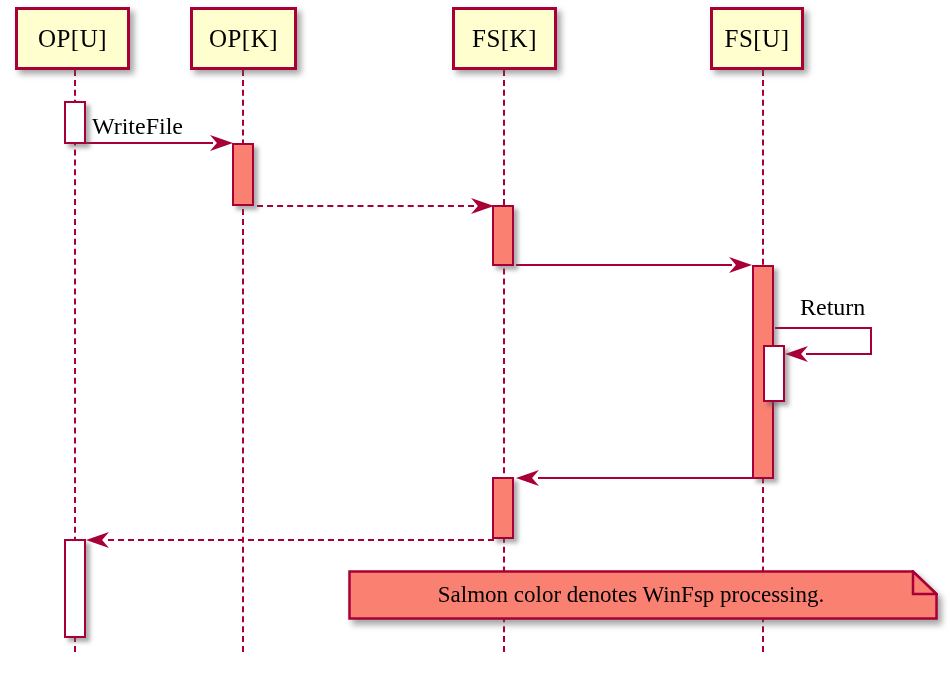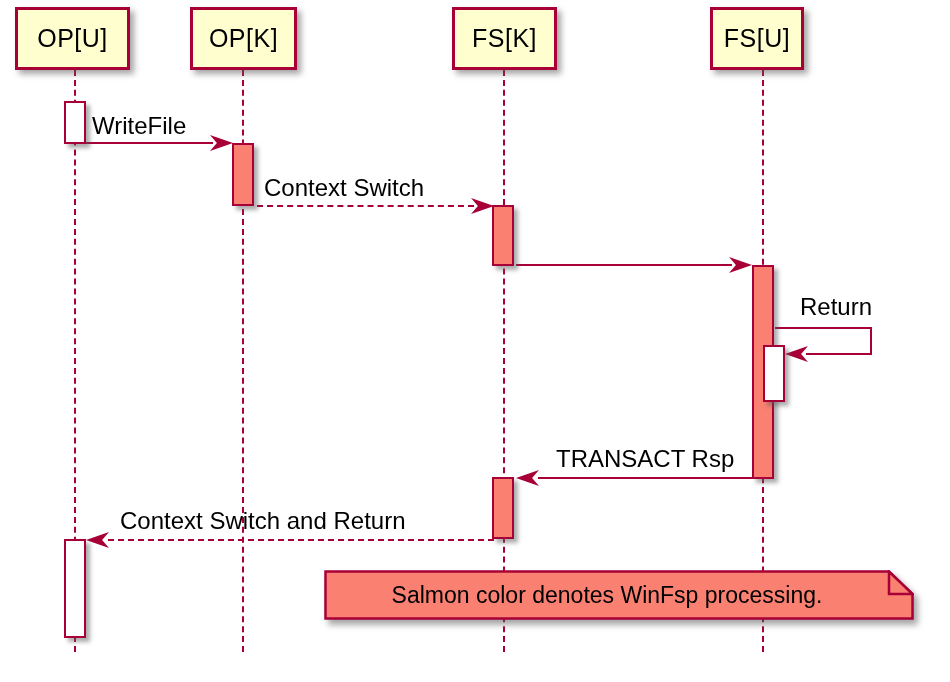--- a/index.html
+++ b/index.html
@@ -5,21 +5,21 @@
   :root{
     --accent:#A80036;
     --salmon:#FA8072;
     --participant-fill:#FEFECE;
     --text:#000000;
     --bg:#FFFFFF;
   }
   html,body{margin:0;padding:0;background:var(--bg);}
   .canvas{
     position:relative;width:950px;height:682px;background:var(--bg);
-    font-family:Liberation Sans, sans-serif;color:var(--text);
+    font-family:Liberation Serif, serif;color:var(--text);
     overflow:hidden;
   }
   
   .pbox{
     position:absolute;top:7px;height:63px;box-sizing:border-box;
     background:var(--participant-fill);border:3px solid var(--accent);
     display:flex;align-items:center;justify-content:center;
     font-size:25px;letter-spacing:0.5px;
     filter:drop-shadow(4px 4px 3px rgba(90,90,90,0.55));
     z-index:5;
@@ -85,21 +85,21 @@
     white-space:nowrap;z-index:7;line-height:1.1;
   }
   #lbl-writefile{left:92px;top:113px}
   #lbl-ctxswitch{left:264px;top:175px}
   #lbl-treq{left:524px;top:234px}
   #lbl-process{left:800px;top:294px}
   #lbl-trsp{left:556px;top:446px}
   #lbl-ctxreturn{left:120px;top:508px}
 
   
-  .note-wrap{position:absolute;left:324px;top:570px;width:590px;height:38px;z-index:8;
+  .note-wrap{position:absolute;left:348px;top:570px;width:590px;height:38px;z-index:8;
     filter:drop-shadow(4px 5px 3px rgba(90,90,90,0.55));}
   .note-wrap svg{position:absolute;left:0;top:0;display:block}
   .note-text{
     position:absolute;left:0;top:0;width:566px;height:50px;
     display:flex;align-items:center;justify-content:center;
     font-size:23px;color:var(--text);white-space:nowrap;
   }
 </style>
 </head>
 <body>
@@ -131,38 +131,35 @@
   <div class="act white" id="act-fsu-nested"></div>
   <div class="act salmon" id="act-fsk-2"></div>
   <div class="act white" id="act-opu-2"></div>
 
   <div class="msg-line" id="ln-writefile"></div>
   <div class="head right" id="hd-writefile"></div>
   <div class="mlabel" id="lbl-writefile">WriteFile</div>
 
   <div class="msg-line dashed" id="ln-ctxswitch"></div>
   <div class="head right" id="hd-ctxswitch"></div>
-  <div class="mlabel" id="lbl-ctxswitch">Context Switch</div>
 
   <div class="msg-line" id="ln-treq"></div>
   <div class="head right" id="hd-treq"></div>
 
   <div class="msg-line" id="ln-self-top"></div>
   <div class="vert-line" id="ln-self-right"></div>
   <div class="msg-line" id="ln-self-bottom"></div>
   <div class="head left" id="hd-self"></div>
   <div class="mlabel" id="lbl-process">Return</div>
 
   <div class="msg-line" id="ln-trsp"></div>
   <div class="head left" id="hd-trsp"></div>
-  <div class="mlabel" id="lbl-trsp">TRANSACT Rsp</div>
 
   <div class="msg-line dashed" id="ln-ctxreturn"></div>
   <div class="head left" id="hd-ctxreturn"></div>
-  <div class="mlabel" id="lbl-ctxreturn">Context Switch and Return</div>
 
   <div class="note-wrap">
     <svg width="590" height="50" viewBox="0 0 590 50">
       <path d="M1.5 1.5 L565 1.5 L588.5 24 L588.5 48.5 L1.5 48.5 Z" fill="var(--salmon)" stroke="var(--accent)" stroke-width="2.5" stroke-linejoin="miter"></path>
       <path d="M565 1.5 L565 24 L588.5 24 Z" fill="var(--salmon)" stroke="var(--accent)" stroke-width="2.5" stroke-linejoin="miter"></path>
     </svg>
     <div class="note-text">Salmon color denotes WinFsp processing.</div>
   </div>
 
 </div>

